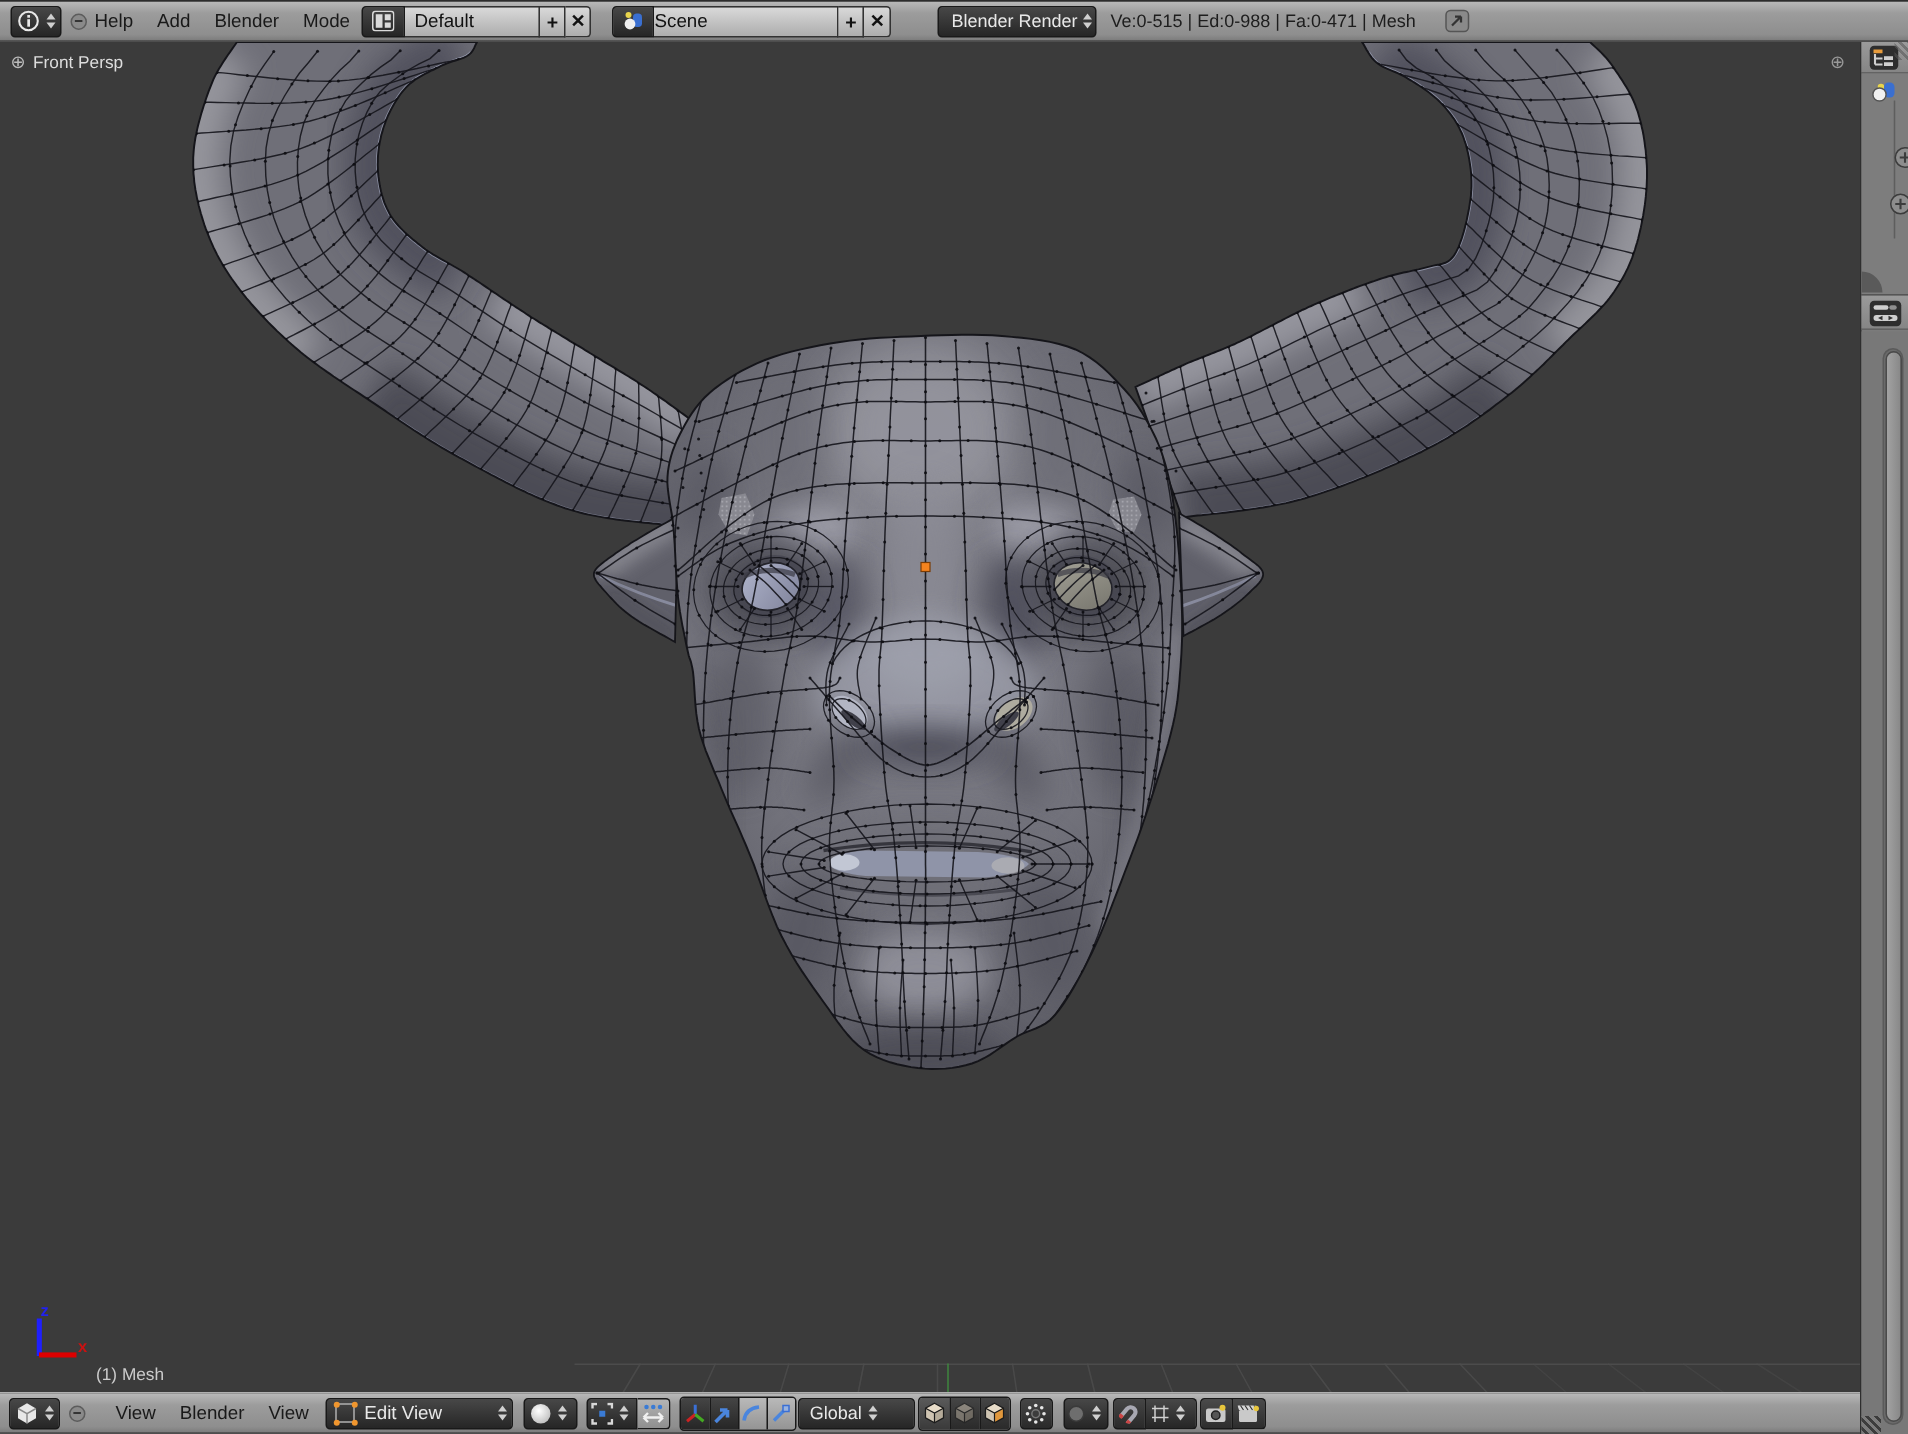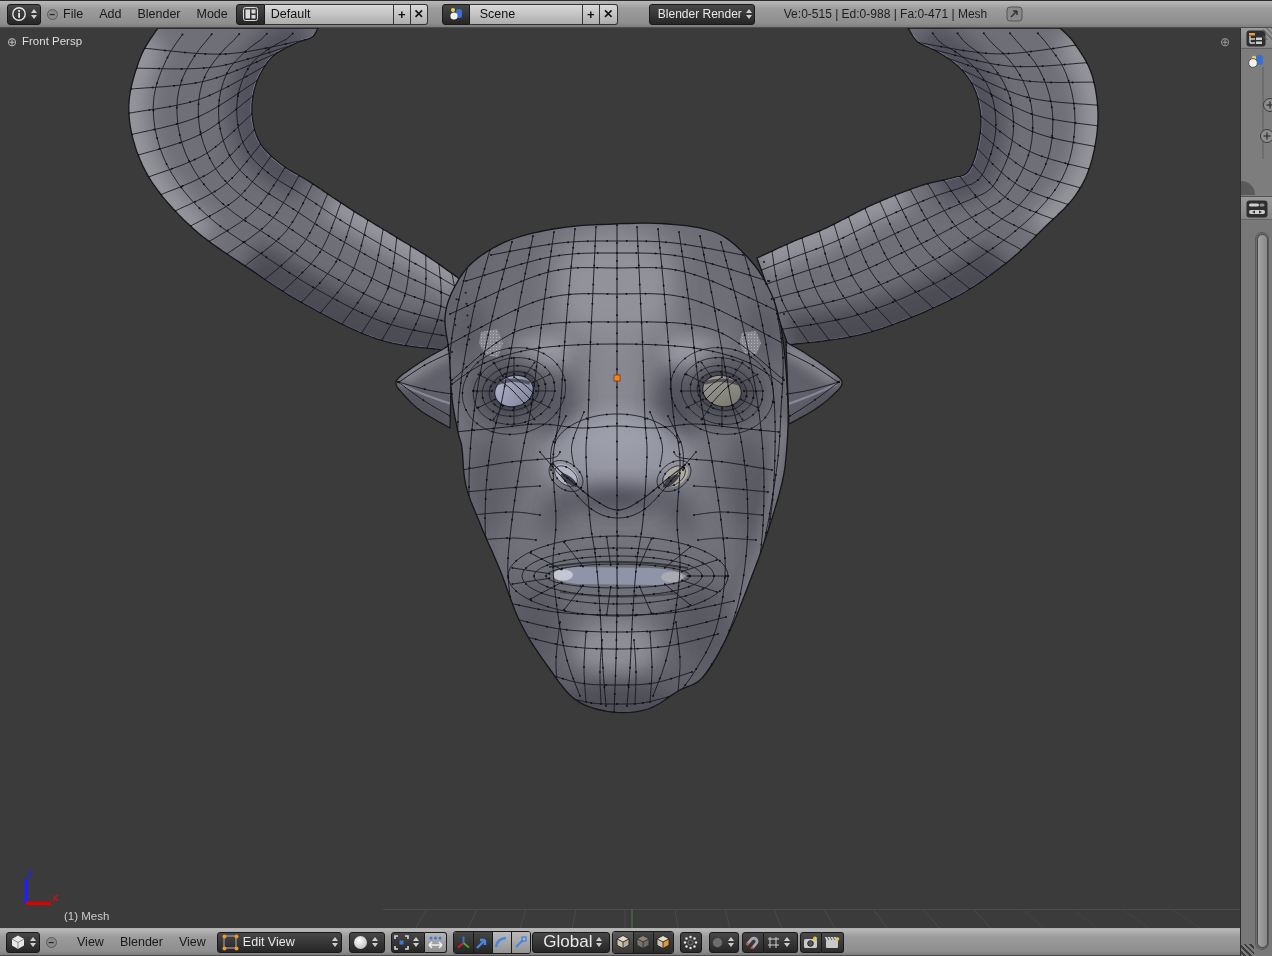--- a/index.html
+++ b/index.html
@@ -1765,54 +1765,54 @@
         <circle cx="8" cy="8" r="6.2" fill="none" stroke="#e8e8e8" stroke-width="1.4"></circle>
         <rect x="7.2" y="6.8" width="1.8" height="5" fill="#e8e8e8"></rect>
         <rect x="7.2" y="4" width="1.8" height="1.8" fill="#e8e8e8"></rect>
       </svg>
       <span class="spin">
         <i class="up"></i>
         <i class="dn"></i>
       </span>
     </div>
     <div class="circ" style="margin-left:6px">−</div>
-    <span class="menu" style="margin-left:5px">File</span>
+    <span class="menu" style="margin-left:5px">Help</span>
     <span class="menu">Add</span>
     <span class="menu">Blender</span>
     <span class="menu">Mode</span>
     <div style="display:flex;margin-left:0px">
       <div class="dbtn" style="width:29px;border-radius:3px 0 0 3px;justify-content:center">
         <svg width="15" height="14">
           <rect x="0.5" y="0.5" width="14" height="13" rx="2" fill="none" stroke="#dadada"></rect>
           <rect x="2.5" y="2.5" width="4.5" height="9" fill="#dadada"></rect>
           <rect x="8.5" y="2.5" width="4" height="4" fill="#dadada"></rect>
           <rect x="8.5" y="8" width="4" height="3.5" fill="#dadada"></rect>
         </svg>
       </div>
-      <div class="lfield" style="width:129px;border-left:none;padding-left:6px">Default</div>
+      <div class="lfield" style="width:90px;border-left:none;padding-left:6px">Default</div>
       <div class="lfield" style="width:17px;border-left:none;justify-content:center;font-weight:bold;font-size:13px">+</div>
       <div class="lfield" style="width:17px;border-left:none;border-radius:0 3px 3px 0;justify-content:center;font-weight:bold;font-size:12px">✕</div>
     </div>
     <div style="display:flex;margin-left:14px">
       <div class="dbtn" style="width:28px;border-radius:3px 0 0 3px;justify-content:center">
         <svg width="16" height="16">
           <circle cx="5" cy="4" r="2" fill="#e8d44c"></circle>
           <rect x="8" y="3" width="6" height="9" rx="2.5" fill="#3a6fd0"></rect>
           <circle cx="6" cy="10" r="3.6" fill="#efefef"></circle>
         </svg>
       </div>
-      <div class="lfield" style="width:113px;border-left:none;padding-left:10px">Scene</div>
+      <div class="lfield" style="width:123px;border-left:none;padding-left:0">Scene</div>
       <div class="lfield" style="width:17px;border-left:none;justify-content:center;font-weight:bold;font-size:13px">+</div>
       <div class="lfield" style="width:18px;border-left:none;border-radius:0 3px 3px 0;justify-content:center;font-weight:bold;font-size:12px">✕</div>
     </div>
     <div class="dbtn" style="width:106px;margin-left:31px;padding-left:8px;font-size:12px;justify-content:space-between">Blender Render<span class="spin">
         <i class="up"></i>
         <i class="dn"></i>
       </span></div>
-    <span style="color:#1d1d1d;font-size:12px;margin-left:29px">Ve:0-515 | Ed:0-988 | Fa:0-471 | Mesh</span>
+    <span style="color:#1d1d1d;font-size:12px;margin-left:9px">Ve:0-515 | Ed:0-988 | Fa:0-471 | Mesh</span>
     <svg width="22" height="20" style="margin-left:18px">
       <rect x="2" y="3" width="15" height="14" rx="3" fill="#8a8a8a" stroke="#555"></rect>
       <path d="M6,13 L12,7 M12,7 L12,11 M12,7 L8,7" stroke="#333" stroke-width="1.5" fill="none"></path>
     </svg>
   </div>
 <div class="hdr" style="top:928px;width:1240px;border-top:1px solid #b0b0b0;z-index:5">
     <div class="dbtn" style="width:34px;margin-left:6px;padding-left:3px">
       <svg width="16" height="16">
         <path d="M8,1.5 L14,5 L14,11.5 L8,15 L2,11.5 L2,5 Z" fill="#e8e8e8"></path>
         <path d="M2,5 L8,8.5 L14,5 M8,8.5 L8,15" stroke="#8a8a8a" stroke-width="1" fill="none"></path>
@@ -1893,21 +1893,21 @@
           <path d="M2,12 Q3,4 12,3" stroke="#4a85dd" stroke-width="2.4" fill="none"></path>
         </svg>
       </div>
       <div style="width:19px;height:21px;background:linear-gradient(#b9b9b9,#949494);display:flex;align-items:center;justify-content:center;border-left:1px solid #191919">
         <svg width="15" height="15">
           <path d="M3,12 L10,5" stroke="#4a85dd" stroke-width="2.2"></path>
           <rect x="9" y="2" width="4" height="4" fill="#9ab4e0" stroke="#3a6fd5"></rect>
         </svg>
       </div>
     </div>
-    <div class="dbtn" style="width:78px;margin-left:1px;padding-left:7px;font-size:17px;justify-content:center">Global<span class="spin">
+    <div class="dbtn" style="width:78px;margin-left:1px;padding-left:7px;font-size:12px;justify-content:flex-start">Global<span class="spin">
         <i class="up"></i>
         <i class="dn"></i>
       </span></div>
     <div style="display:flex;margin-left:2px;border:1px solid #191919;border-radius:3px;overflow:hidden">
       <div style="width:20px;height:21px;background:linear-gradient(#5a5a5a,#3a3a3a);display:flex;align-items:center;justify-content:center">
         <svg width="16" height="16" opacity="1">
           <path d="M8,1.5 L14,4.8 L8,8 L2,4.8 Z" fill="#e8dcc8"></path>
           <path d="M2,4.8 L8,8 L8,14.5 L2,11.2 Z" fill="#cfc4b2"></path>
           <path d="M14,4.8 L8,8 L8,14.5 L14,11.2 Z" fill="#b5ab9a"></path>
           <path d="M8,1.5 L14,4.8 L14,11.2 L8,14.5 L2,11.2 L2,4.8 Z M2,4.8 L8,8 L14,4.8 M8,8 L8,14.5" stroke="#1c1c1c" stroke-width="0.8" fill="none"></path>

